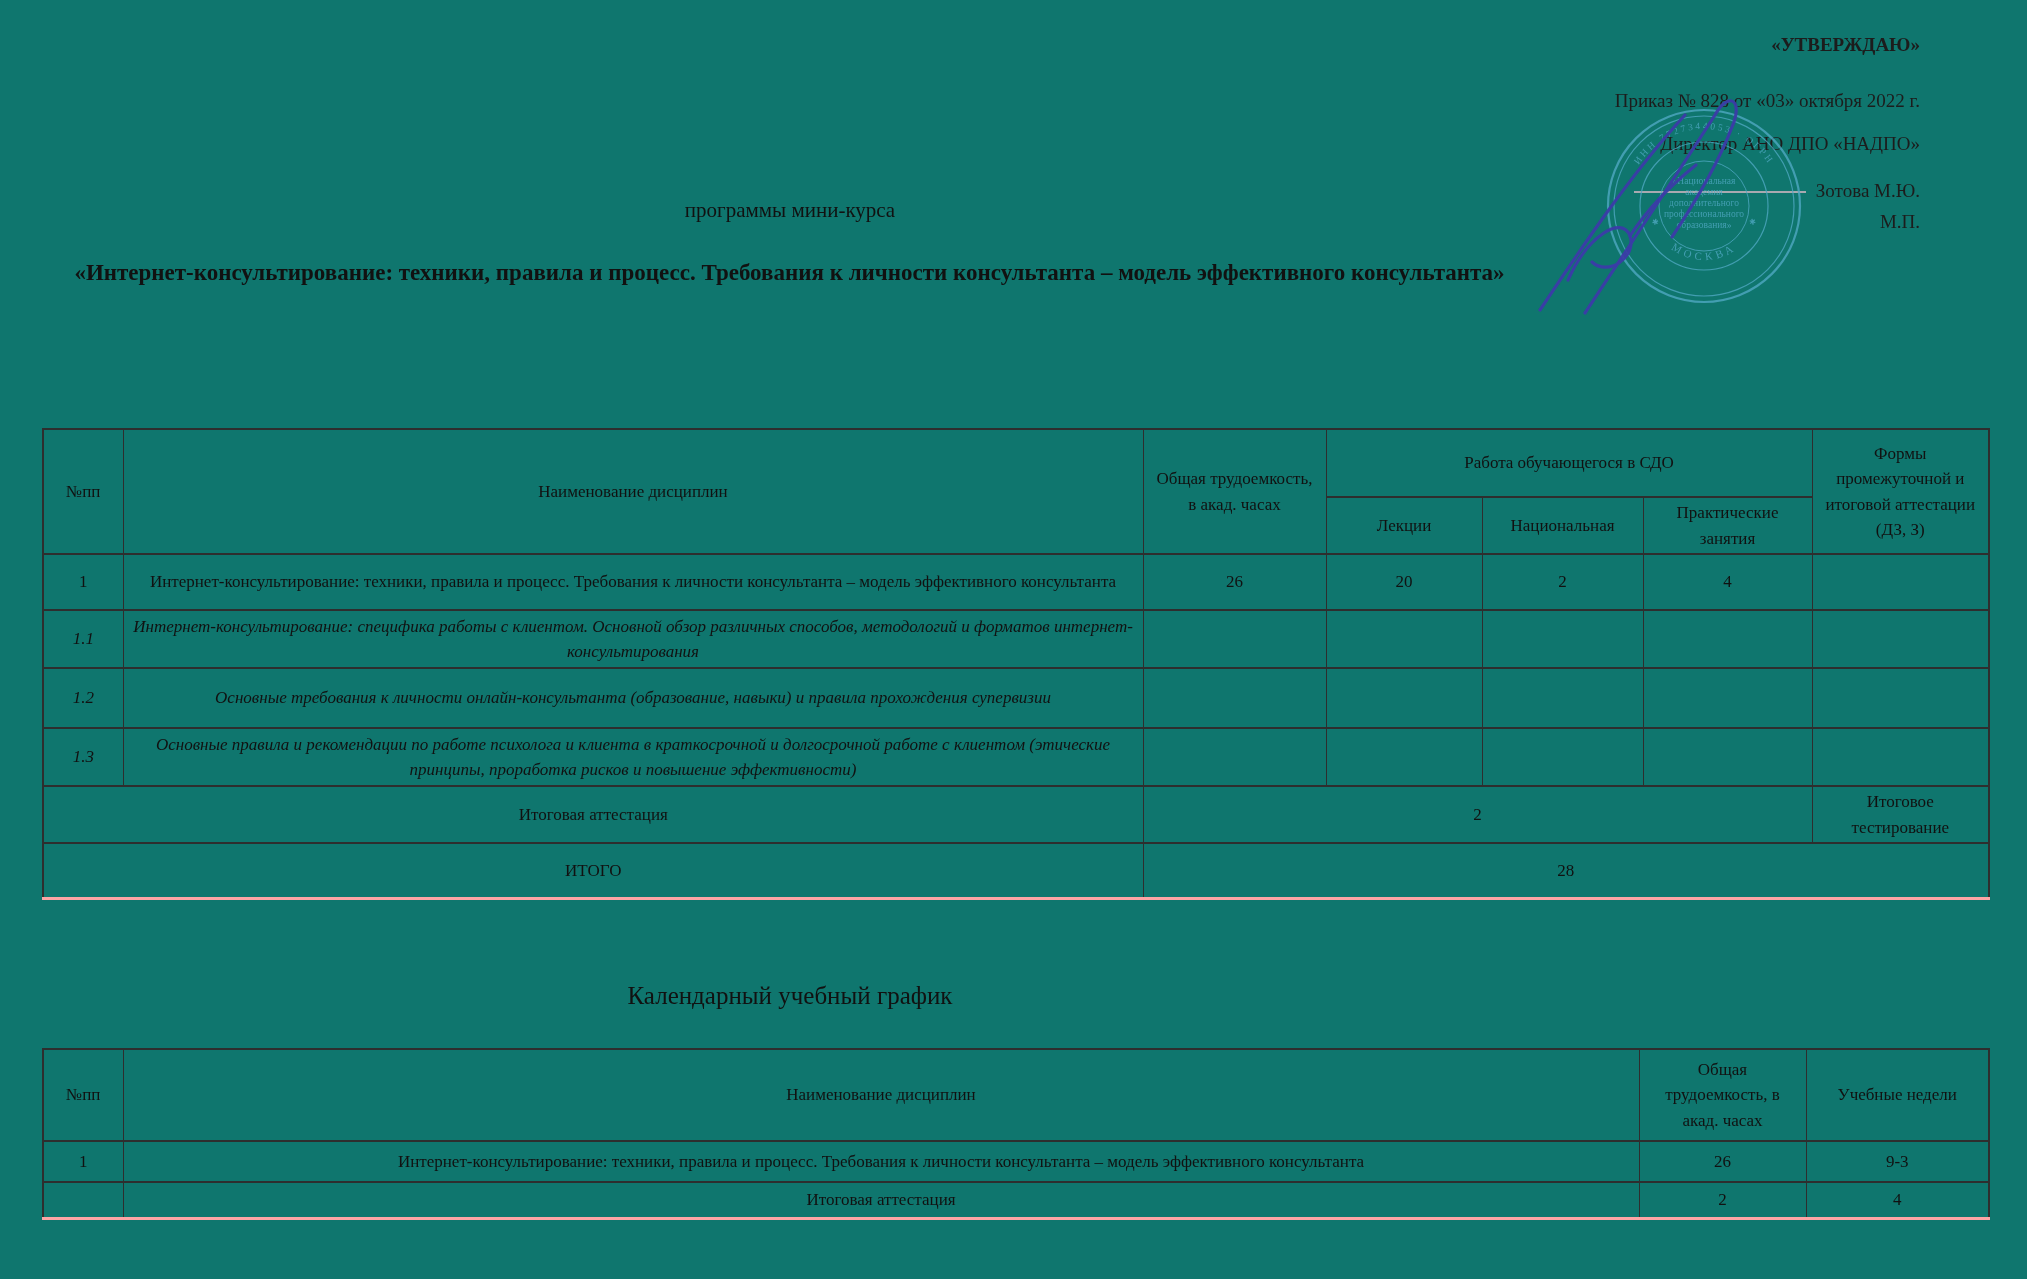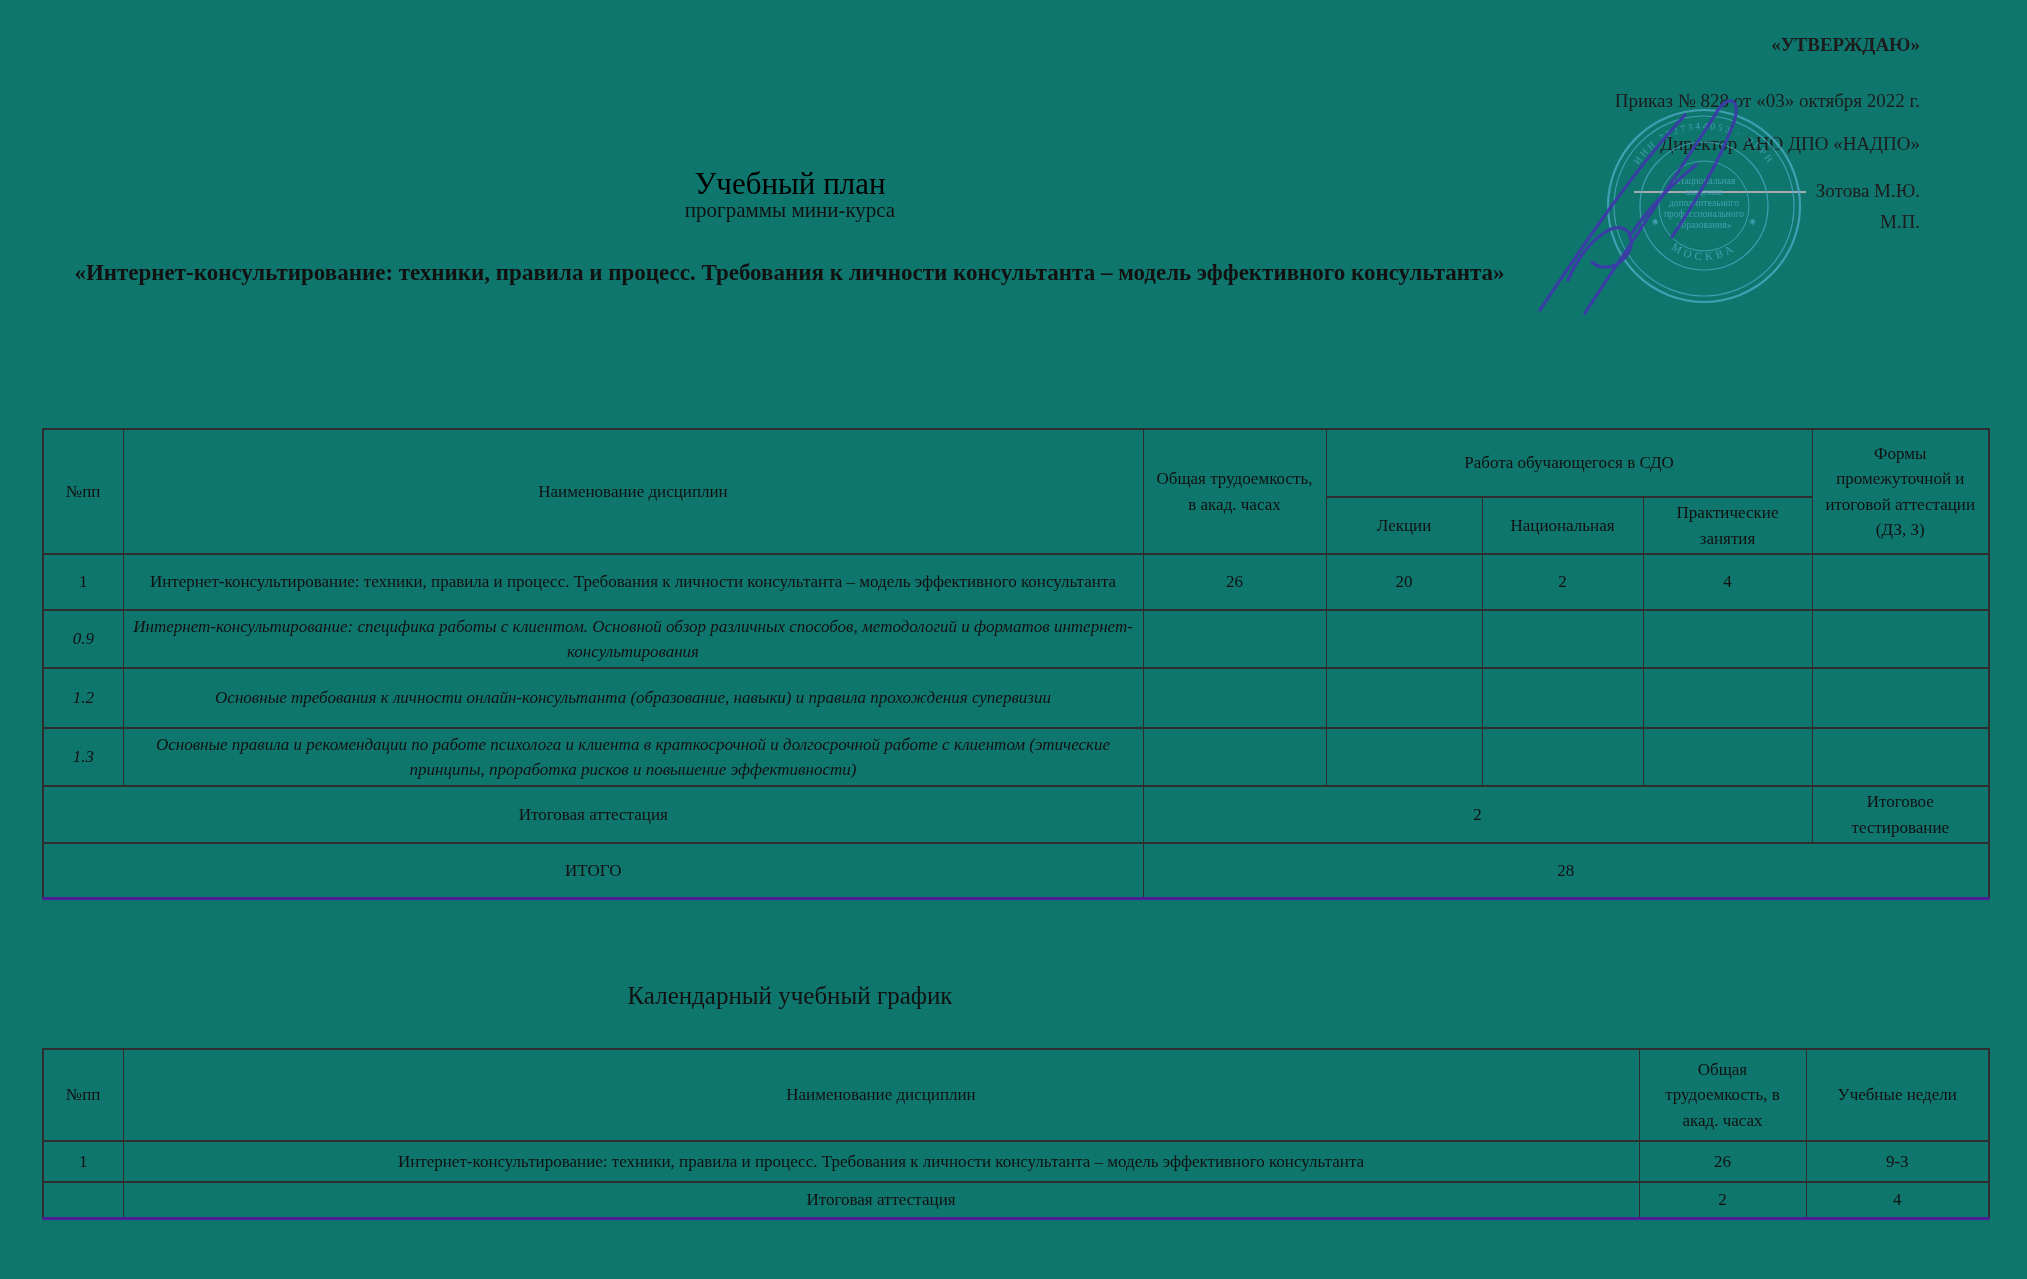--- a/index.html
+++ b/index.html
@@ -42,21 +42,21 @@
   }
   table.doc th,table.doc td{
     border:1px solid #2e2e2e;
     border-top-width:2px;border-bottom-width:2px;
     padding:2px 8px;vertical-align:middle;text-align:center;
     font-weight:normal;overflow:hidden;
   }
   table.doc{border:2px solid #2e2e2e;}
   .t1{top:428px;}
   .t2{top:1048px;}
-  table.doc tr.last-row td{border-bottom:3px solid #4c1d95;}
+  table.doc tr.last-row td{border-bottom:3px solid #fca5a5;}
   td.name{text-align:left;}
   td.ital{font-style:italic;}
   .bold{font-weight:bold;}
   .t2 td{font-weight:bold;}
 </style>
 </head>
 <body>
 
 <div class="page">
 
@@ -104,21 +104,20 @@
 
   <svg class="signature" width="380" height="235" viewBox="0 0 380 235">
     <g fill="none" stroke="#3c3ca8" stroke-width="3.2" stroke-linecap="round" opacity="0.95">
       <path d="M 60,225 C 100,165 150,90 205,30" stroke="#3c3ca8"></path>
       <path d="M 105,228 C 140,175 190,100 235,30 C 248,6 264,14 252,42 C 236,84 212,122 192,152" stroke="#3c3ca8"></path>
       <path d="M 88,195 C 108,150 142,130 150,151 C 157,172 128,192 112,177" stroke="#3c3ca8"></path>
       <path d="M 150,151 C 170,120 196,96 216,80" stroke="#3c3ca8"></path>
     </g>
   </svg>
 
-  <div class="center-band title-main">Учебный план</div>
   <div class="center-band title-sub">программы мини-курса</div>
   <div class="center-band title-course">«Интернет-консультирование: техники, правила и процесс. Требования к личности консультанта – модель эффективного консультанта»</div>
   <div class="center-band title-section2">Календарный учебный график</div>
 
   <table class="doc t1">
     <colgroup>
       <col style="width:80px">
         <col style="width:1020px">
         <col style="width:183px">
       <col style="width:156px">
@@ -144,21 +143,21 @@
       <tr style="height:56px">
         <td>1</td>
         <td class="name">Интернет-консультирование: техники, правила и процесс. Требования к личности консультанта – модель эффективного консультанта</td>
         <td>26</td>
         <td>20</td>
         <td>2</td>
         <td>4</td>
         <td></td>
       </tr>
       <tr style="height:58px">
-        <td class="ital">0.9</td>
+        <td class="ital">1.1</td>
         <td class="name ital">Интернет-консультирование: специфика работы с клиентом. Основной обзор различных способов, методологий и форматов интернет-консультирования</td>
         <td></td>
         <td></td>
         <td></td>
         <td></td>
         <td></td>
       </tr>
       <tr style="height:60px">
         <td class="ital">1.2</td>
         <td class="name ital">Основные требования к личности онлайн-консультанта (образование, навыки) и правила прохождения супервизии</td>

